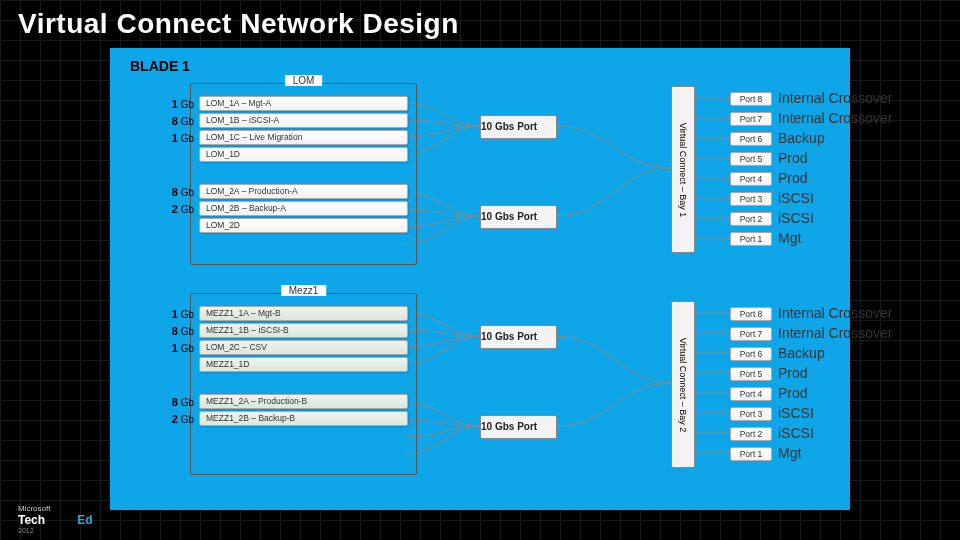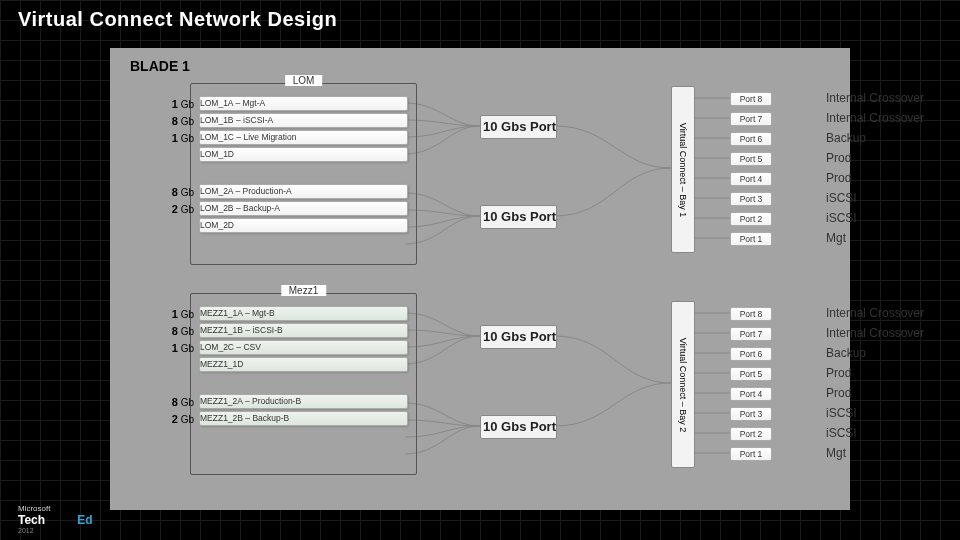--- a/index.html
+++ b/index.html
@@ -16,32 +16,32 @@
       linear-gradient(#1a1a1a 1px, transparent 1px),
       linear-gradient(90deg, #1a1a1a 1px, transparent 1px);
     background-size: 20px 20px;
     color: #fff;
     position: relative;
   }
   .title {
     position: absolute;
     top: 8px;
     left: 18px;
-    font-size: 20px;
+    font-size: 28px;
     font-weight: bold;
     color: #fff;
     letter-spacing: 0.5px;
   }
   .diagram {
     position: absolute;
     top: 48px;
     left: 110px;
     width: 740px;
     height: 462px;
-    background: #a3a3a3;
+    background: #0ea5e9;
     color: #000;
   }
   .blade-label {
     position: absolute;
     top: 10px;
     left: 20px;
     font-weight: bold;
     font-size: 14px;
     color: #000;
   }
@@ -88,35 +88,36 @@
     left: 0;
     right: 0;
     top: 0;
     bottom: 0;
     border: 1px solid #aaa;
     border-radius: 2px;
     background: linear-gradient(#fff, #f2f2f2);
     box-shadow: 1px 1px 2px rgba(0,0,0,0.15);
     font-size: 8.5px;
     line-height: 13px;
+    padding-left: 6px;
     color: #333;
     white-space: nowrap;
     overflow: hidden;
   }
   .port-box.mezz {
     background: linear-gradient(#eef3ee, #dce6dc);
   }
   .agg-port {
     position: absolute;
     border: 1px solid #888;
     border-radius: 2px;
     background: #f3f3f3;
-    font-size: 13px;
+    font-size: 10px;
     font-weight: bold;
-    text-align: right;
+    text-align: left;
     line-height: 22px;
     height: 22px;
     width: 75px;
     color: #222;
   }
   .vc-box {
     position: absolute;
     width: 22px;
     border: 1px solid #888;
     border-radius: 2px;
@@ -144,25 +145,24 @@
     border-radius: 2px;
     background: linear-gradient(#fff, #f2f2f2);
     font-size: 8.5px;
     line-height: 12px;
     text-align: center;
     color: #333;
   }
   .ext-label {
     position: absolute;
     left: 48px;
-    font-size: 12px;
+    font-size: 14px;
     line-height: 12px;
     color: #333;
     white-space: nowrap;
-    margin-left: 48px;
   }
   .footer {
     position: absolute;
     left: 18px;
     bottom: 6px;
     font-size: 9px;
     color: #888;
   }
   .footer .brand1 { color: #ccc; font-size: 8px; }
   .footer .brand2 { color: #fff; font-weight: bold; font-size: 12px; }

